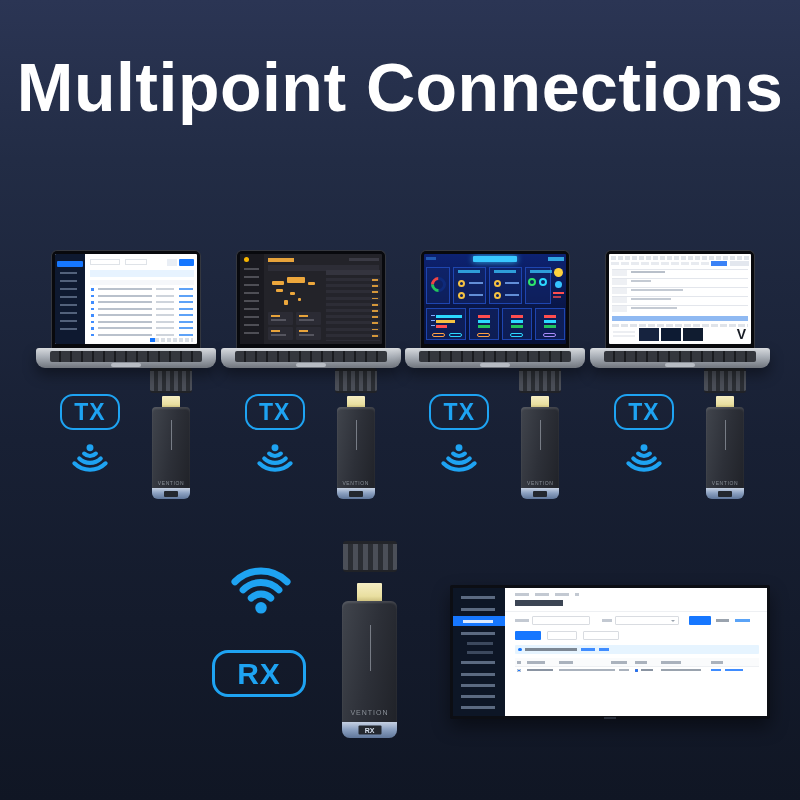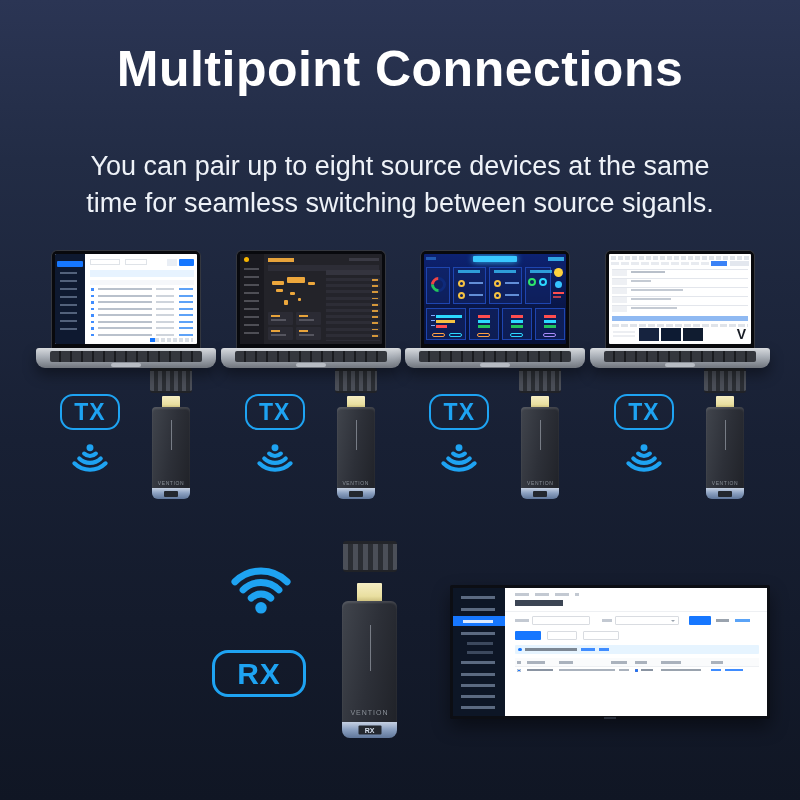--- a/index.html
+++ b/index.html
@@ -2,22 +2,22 @@
 <html><head>
 <meta charset="utf-8">
 <style>
   *{margin:0;padding:0;box-sizing:border-box}
   html,body{background:#0f1522}
   .canvas{position:relative;width:800px;height:800px;overflow:hidden;
     background:linear-gradient(180deg,#2b3554 0%,#222c45 20%,#182034 55%,#101624 100%);
     font-family:"Liberation Sans",sans-serif;}
 
   
-  .title{position:absolute;top:40px;left:0;width:100%;text-align:center;
-    color:#fff;font-size:50px;font-weight:800;letter-spacing:.5px}
+  .title{position:absolute;top:48px;left:0;width:100%;text-align:center;
+    color:#fff;font-size:68px;font-weight:800;letter-spacing:.5px}
   .subtitle{position:absolute;top:148px;left:0;width:100%;text-align:center;
     color:#eef2f8;font-size:27px;line-height:37px;font-weight:400}
 
   
   .tx-row{position:absolute;top:250px;left:36px;right:30px;display:flex;justify-content:space-between}
   .device-group{width:180px;display:flex;flex-direction:column;align-items:center}
   .laptop{position:relative;width:180px;height:118px}
   .screen{position:absolute;left:15px;top:0;width:150px;height:99px;background:#08090d;
     border:1px solid #34373f;border-bottom:none;border-radius:6px 6px 0 0;padding:3px 3px 5px}
   .disp{position:relative;width:100%;height:100%;overflow:hidden;border-radius:1px}
@@ -242,24 +242,20 @@
   .m-row .d1{left:146px;top:2.4px;width:40px;height:2px;background:#9aa3ae}
   .m-row .a1{left:196px;top:2.4px;width:10px;height:2px;background:#3f8cff}
   .m-row .a2{left:210px;top:2.4px;width:18px;height:2px;background:#3f8cff}
 </style>
 </head>
 <body>
 
 <div class="canvas">
 
   <h1 class="title">Multipoint Connections</h1>
-  <p class="subtitle">
-    <span>You can pair up to eight source devices at the same</span><br>
-    <span>time for seamless switching between source siganls.</span>
-  </p>
 
   <div class="tx-row">
 
     <div class="device-group">
       <div class="laptop">
         <div class="screen">
           <div class="disp v1">
             <div class="sb"></div>
             <div class="sba"></div>
               <div class="sbi"></div>

